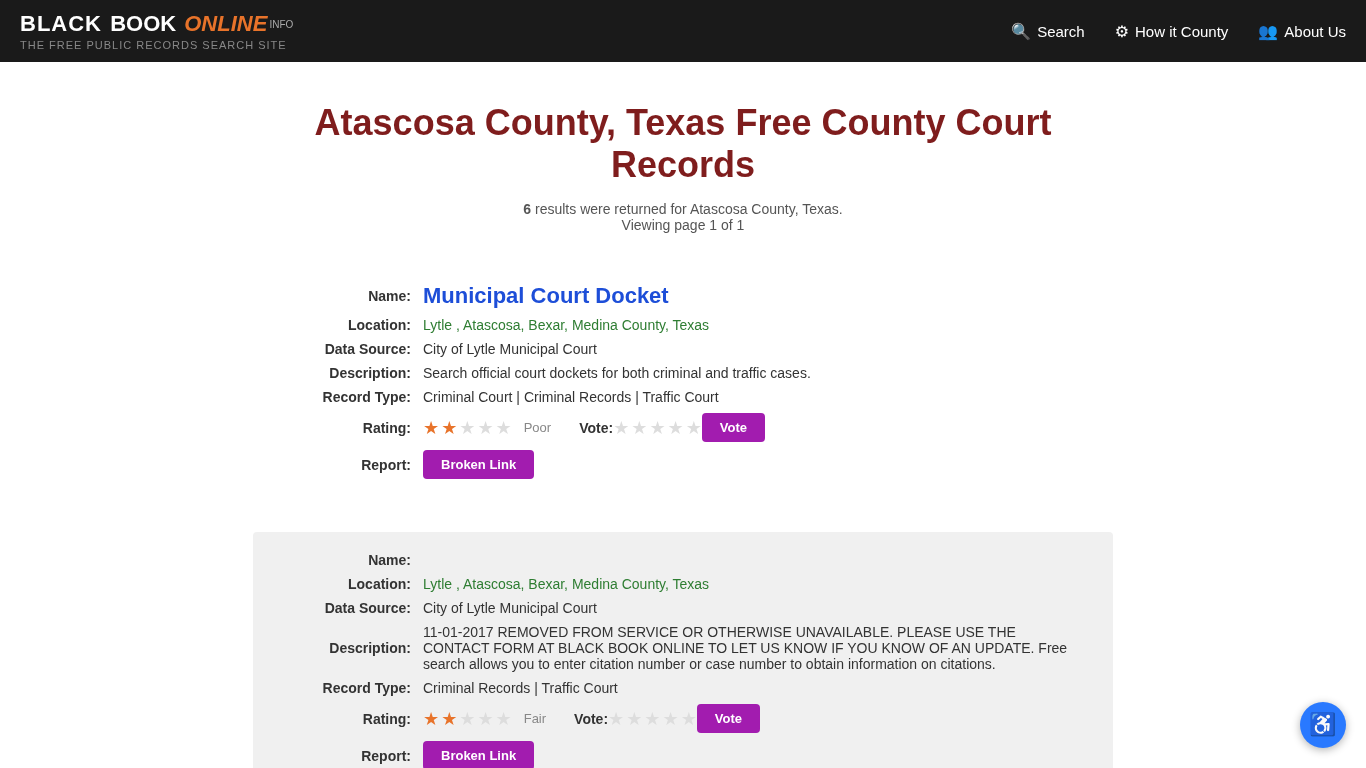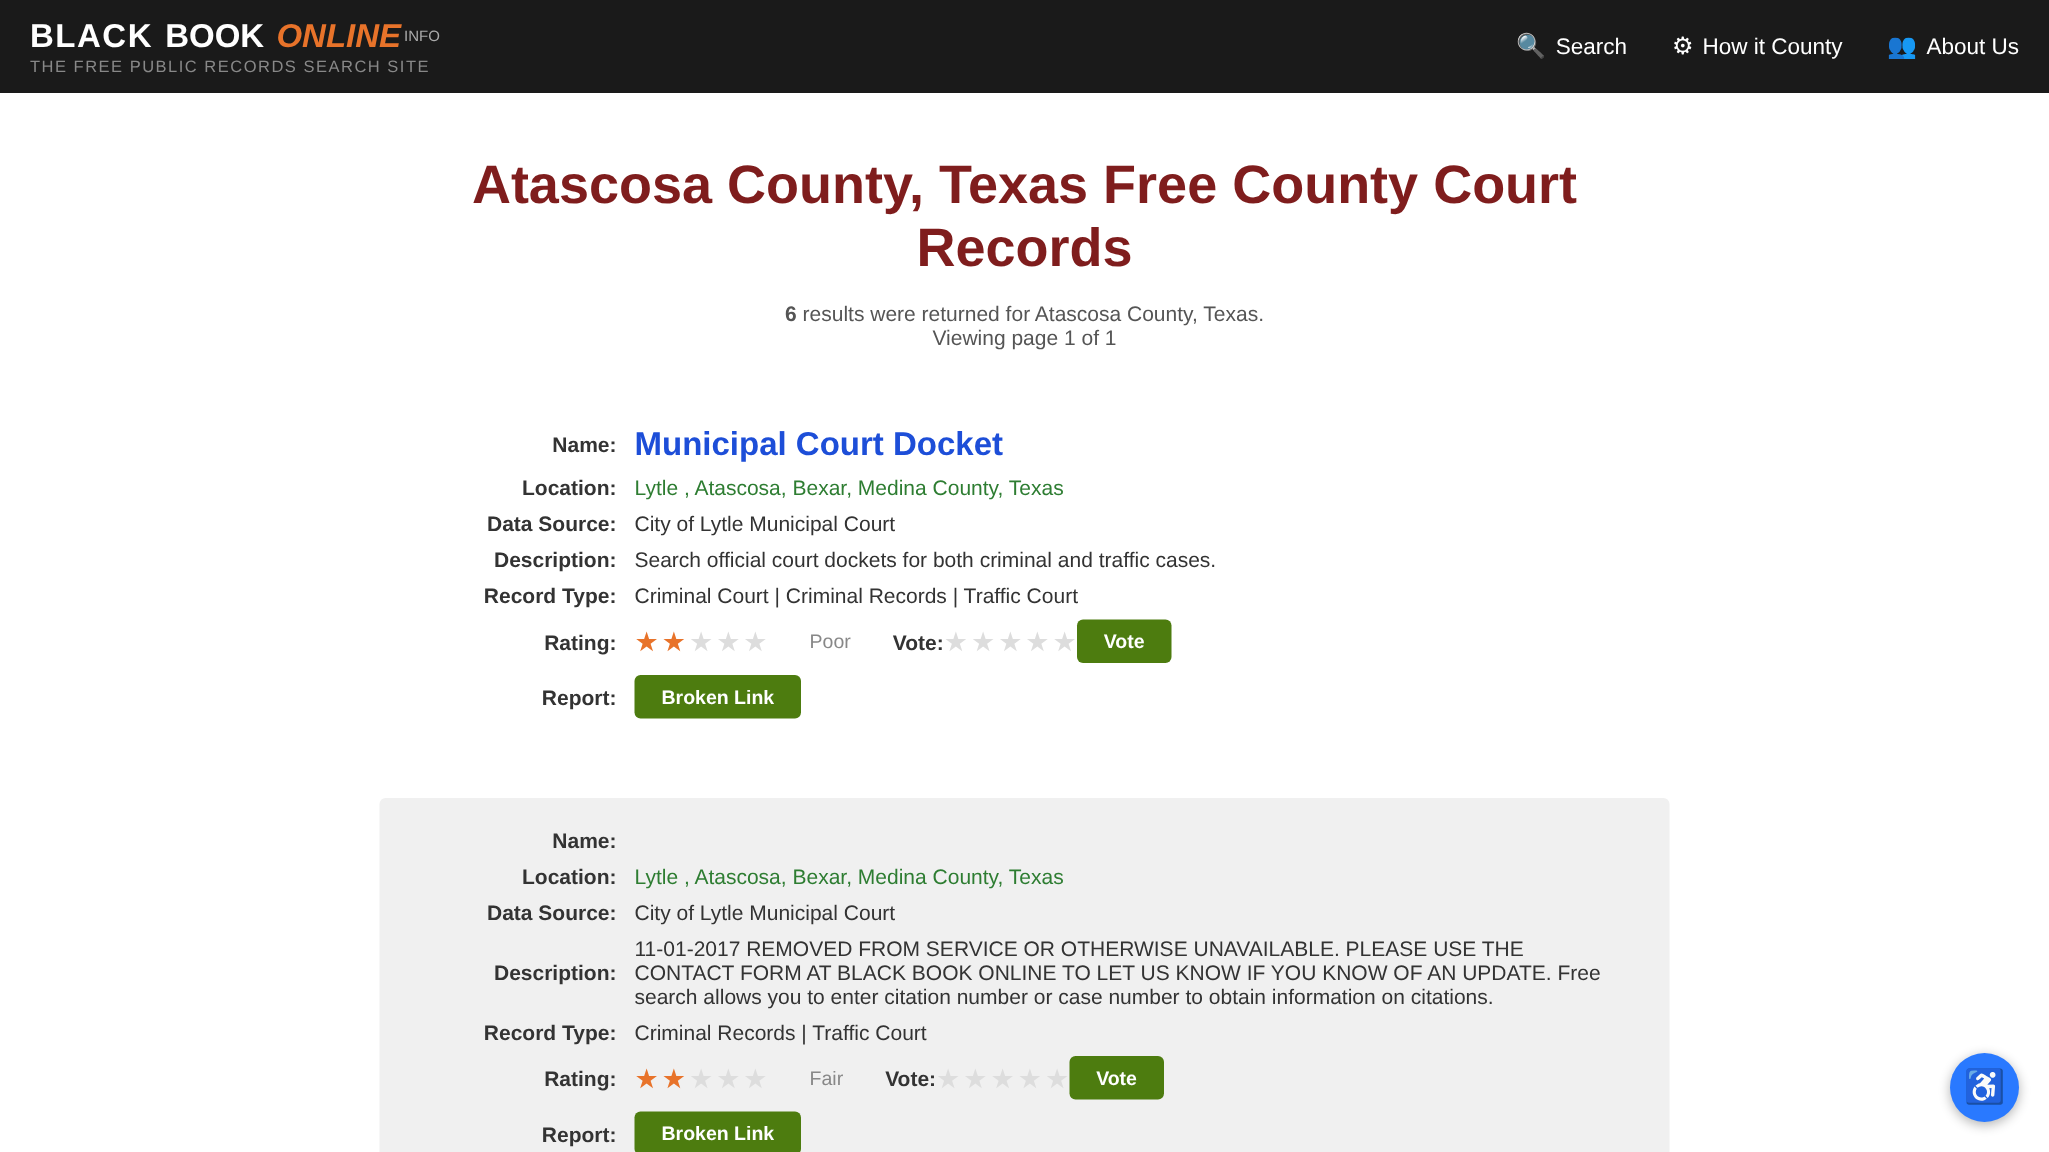--- a/index.html
+++ b/index.html
@@ -119,32 +119,32 @@
     .stars {
       display: inline-flex;
       gap: 2px;
     }
     .star {
       font-size: 18px;
       color: #ddd;
     }
     .star.filled { color: #e8732a; }
     .star.half-filled { color: #e8732a; }
-    .rating-text { color: #888; font-size: 13px; margin-left: 20px; }
+    .rating-text { color: #888; font-size: 13px; margin-left: 4px; }
 
     .vote-section {
       display: flex;
       align-items: center;
       gap: 0;
       margin-left: 20px;
     }
     .vote-label { font-weight: bold; color: #333; font-size: 14px; }
 
     .btn-dark {
-      background: #4d7c0f;
+      background: #a21caf;
       color: #fff;
       border: none;
       padding: 7px 18px;
       border-radius: 4px;
       cursor: pointer;
       font-size: 13px;
       font-weight: bold;
     }
 
     .report-row {

